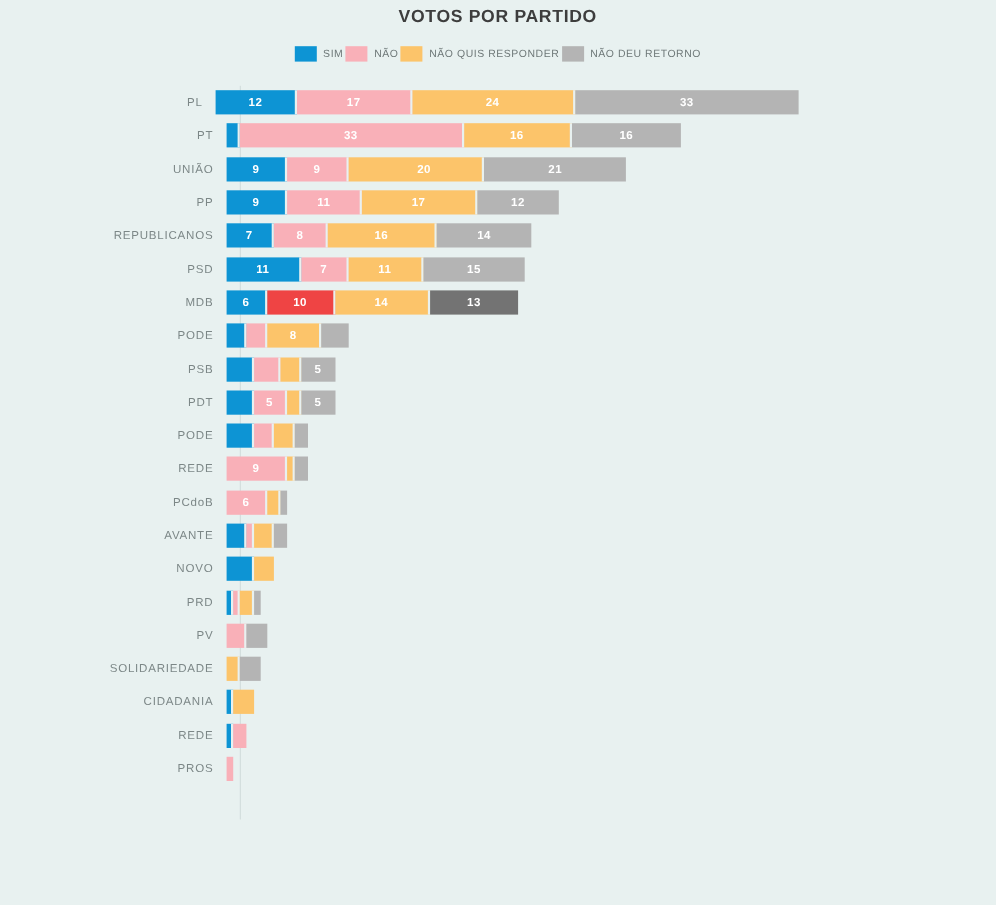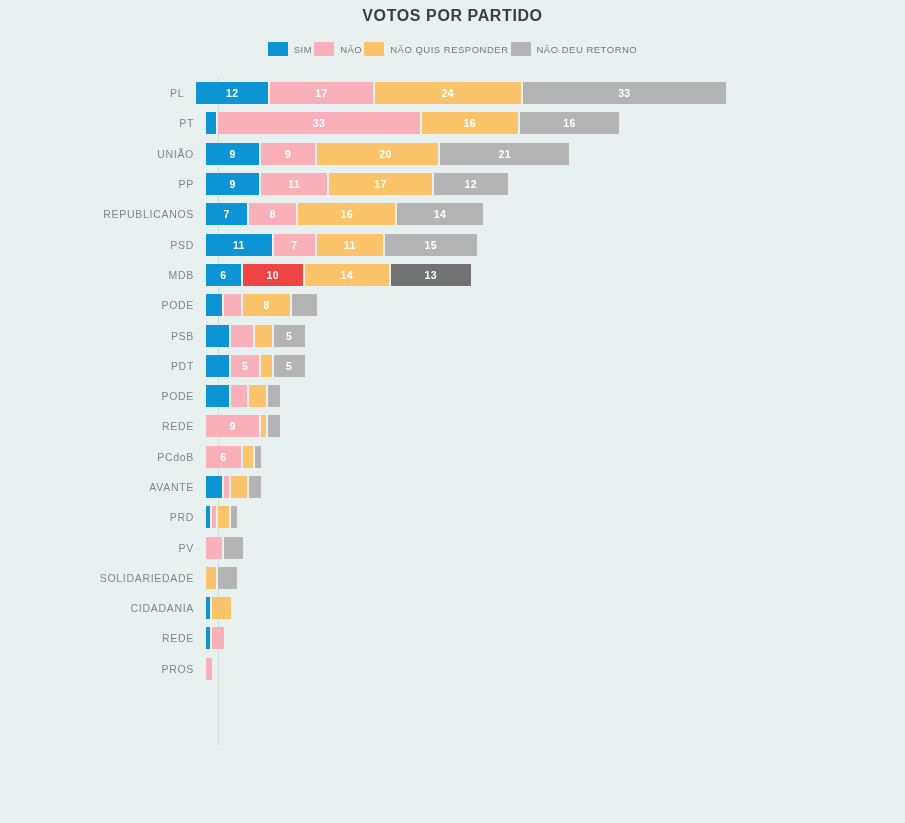--- a/index.html
+++ b/index.html
@@ -331,20 +331,27 @@
         <div class="row">
           <div class="row-label">AVANTE</div>
           <div class="bar-track">
             <div class="seg" style="background: rgb(13, 148, 212); width: 18.48px;"></div>
             <div class="seg" style="background: rgb(249, 176, 184); width: 6.16px;"></div>
             <div class="seg" style="background: rgb(252, 196, 106); width: 18.48px;"></div>
             <div class="seg" style="background: rgb(180, 180, 180); width: 12.32px;"></div>
           </div>
         </div>
         <div class="row">
+          <div class="row-label">NOVO</div>
+          <div class="bar-track">
+            <div class="seg" style="background: rgb(13, 148, 212); width: 24.64px;"></div>
+            <div class="seg" style="background: rgb(252, 196, 106); width: 18.48px;"></div>
+          </div>
+        </div>
+        <div class="row">
           <div class="row-label">PRD</div>
           <div class="bar-track">
             <div class="seg" style="background: rgb(13, 148, 212); width: 6.16px;"></div>
             <div class="seg" style="background: rgb(249, 176, 184); width: 6.16px;"></div>
             <div class="seg" style="background: rgb(252, 196, 106); width: 12.32px;"></div>
             <div class="seg" style="background: rgb(180, 180, 180); width: 6.16px;"></div>
           </div>
         </div>
         <div class="row">
           <div class="row-label">PV</div>

